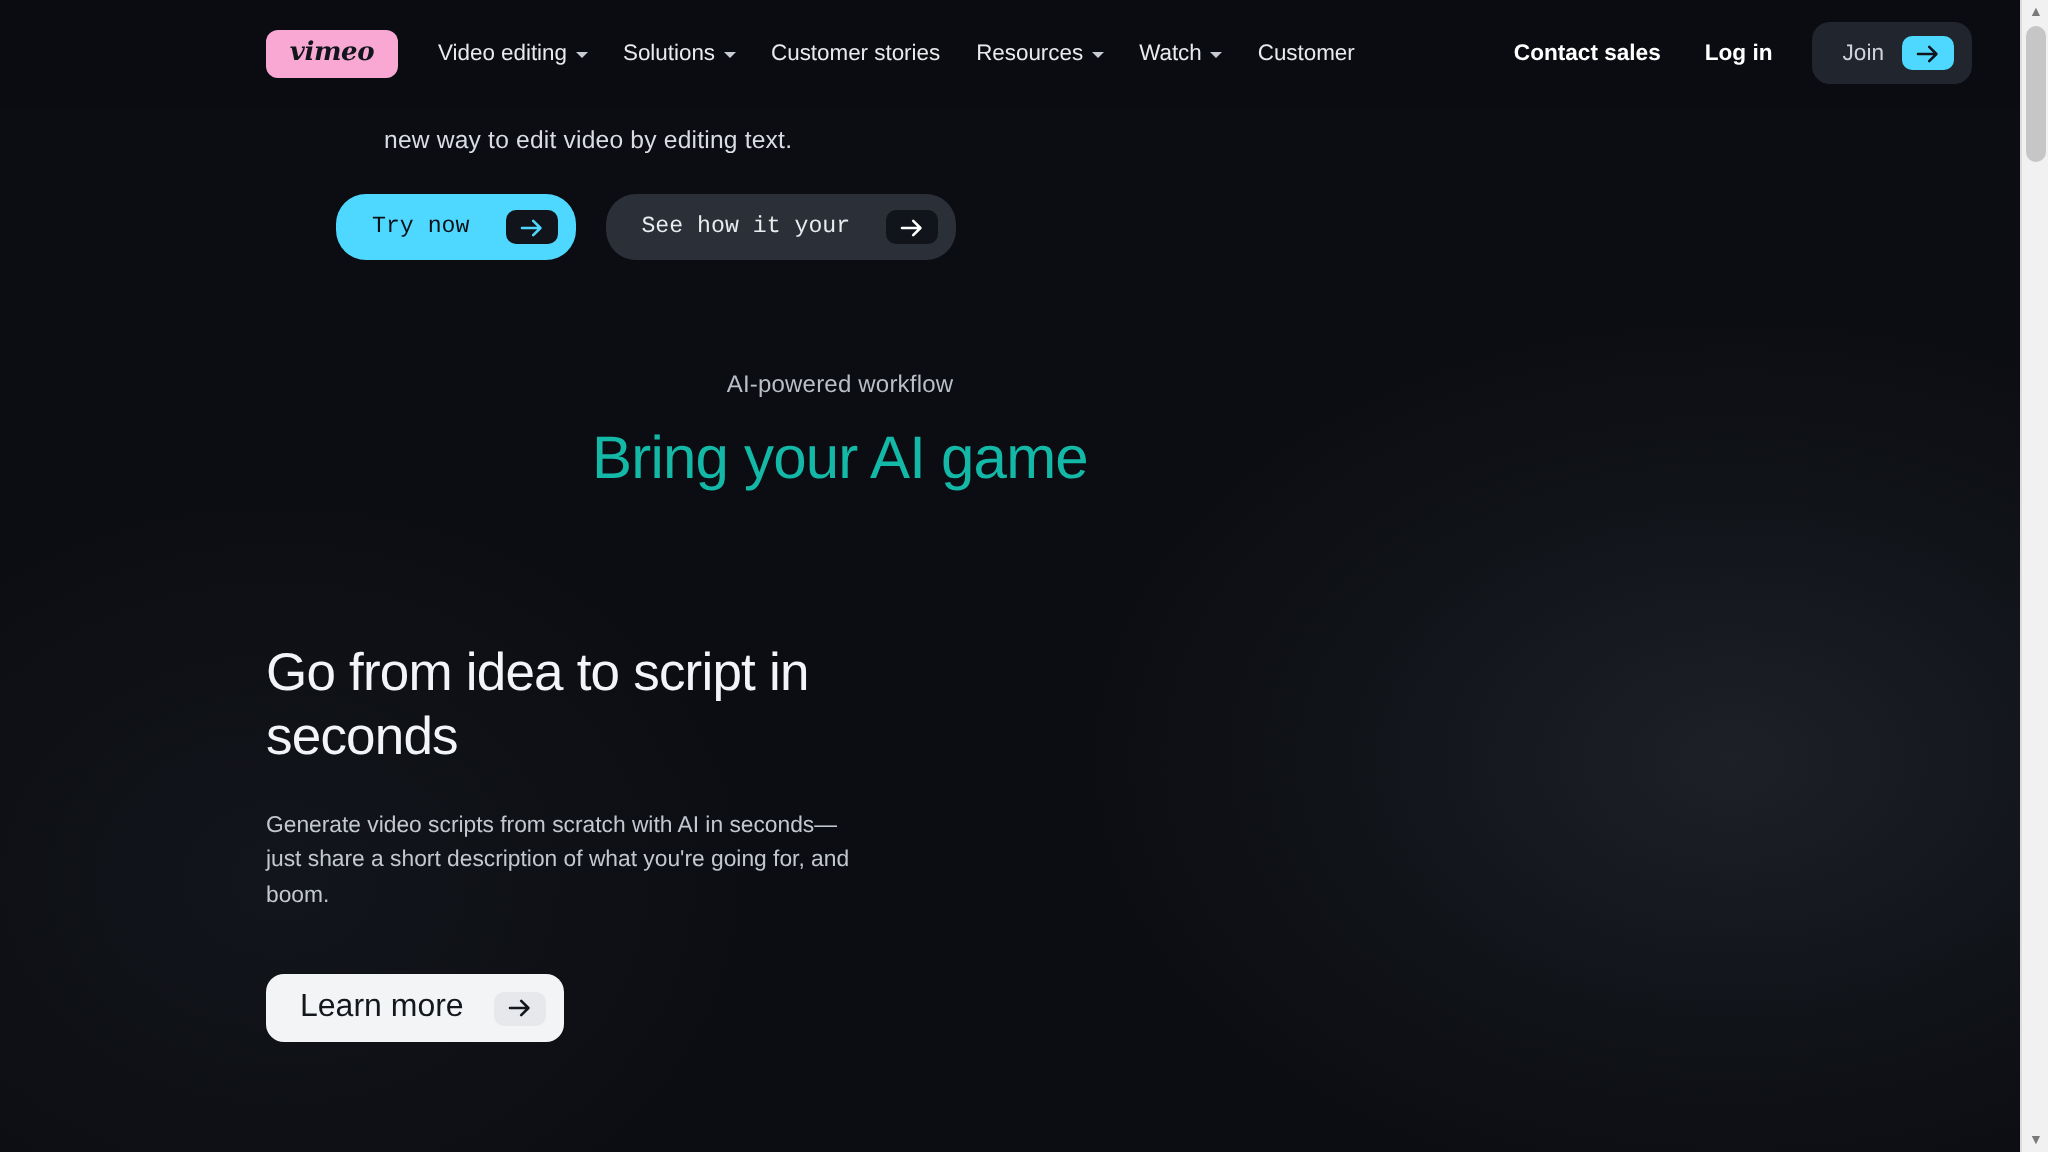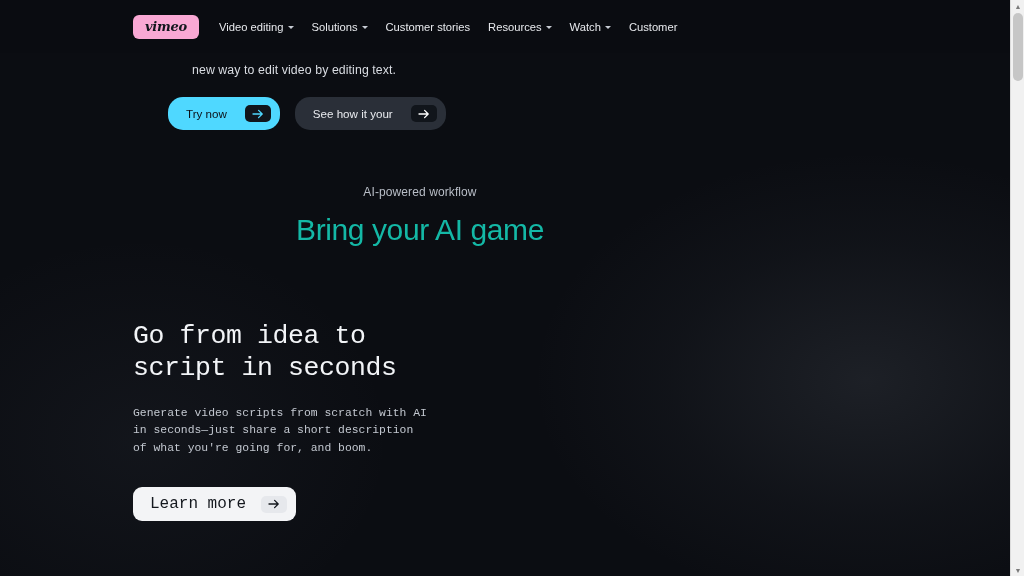--- a/index.html
+++ b/index.html
@@ -95,21 +95,21 @@
 
   
   #hero-tail { position:absolute; left:0; top:53px; width:1010px; }
   .hero-sub {
     margin-left:168px; margin-top:10px;
     font-size:12.3px; color:#d9dce2; letter-spacing:0.1px;padding-left:24px;
   }
   .hero-btns { margin-left:168px; margin-top:20px; display:flex; gap:15px; }
   .btn {
     display:flex; align-items:center;
-    border-radius:15px; cursor:pointer; white-space:nowrap;
+    border-radius:15px; cursor:pointer; white-space:nowrap;font-family:Liberation Mono, monospace;
   }
   .btn-primary {
     background:#4fd8ff; padding:8px 9px 8px 18px; gap:18px;
   }
   .btn-primary .lbl { font-size:11.6px; color:#0c1117; font-weight:400; }
   .btn-secondary {
     background:#2a2f38; padding:8px 9px 8px 18px; gap:18px;
   }
   .btn-secondary .lbl { font-size:11.6px; color:#e9ebef; }
 
@@ -118,21 +118,21 @@
   .eyebrow {
     text-align:center; font-size:12px; color:#b9bec7; letter-spacing:0.1px;
   }
   .bigtitle {
     text-align:center; margin-top:14px;
     font-size:30px; font-weight:400; color:#14b8a6;
     letter-spacing:-0.4px;
   }
 
   
-  #feature { position:absolute; left:0; top:290px; width:1010px; height:286px;font-family:Liberation Mono, monospace; }
+  #feature { position:absolute; left:0; top:290px; width:1010px; height:286px; }
   .feat-left { position:absolute; left:133px; top:30px; width:330px; }
   .feat-h2 {
     font-size:26.5px; font-weight:400; color:#f2f4f7;
     line-height:1.21; letter-spacing:-0.4px;
   }
   .feat-p {
     margin-top:21px; width:300px;
     font-size:11.4px; line-height:1.52; color:#c3c8d0;
   }
   .learn-btn {
@@ -195,20 +195,32 @@
         </div>
         <div class="nav-item">
           <span>Watch</span>
           <span class="caret"></span>
         </div>
         <div class="nav-item">
           <span>Customer</span>
         </div>
       </nav>
 
+      <div class="header-right">
+        <div class="hr-link">Contact sales</div>
+        <div class="hr-link">Log in</div>
+        <div class="join-pill">
+          <span class="join-label">Join</span>
+          <span class="arrow-box">
+            <svg class="arr" width="12" height="10" viewBox="0 0 12 10">
+              <path d="M1 5 H10 M6.6 1.4 L10.2 5 L6.6 8.6" fill="none" stroke="#11151b" stroke-width="1.3" stroke-linecap="round" stroke-linejoin="round"></path>
+            </svg>
+          </span>
+        </div>
+      </div>
     </div>
 
     <div id="hero-tail">
       <div class="hero-sub">new way to edit video by editing text.</div>
       <div class="hero-btns">
         <div class="btn btn-primary">
           <span class="lbl">Try now</span>
           <span class="arrow-box dark">
             <svg class="arr" width="12" height="10" viewBox="0 0 12 10">
               <path d="M1 5 H10 M6.6 1.4 L10.2 5 L6.6 8.6" fill="none" stroke="#4fd8ff" stroke-width="1.3" stroke-linecap="round" stroke-linejoin="round"></path>

